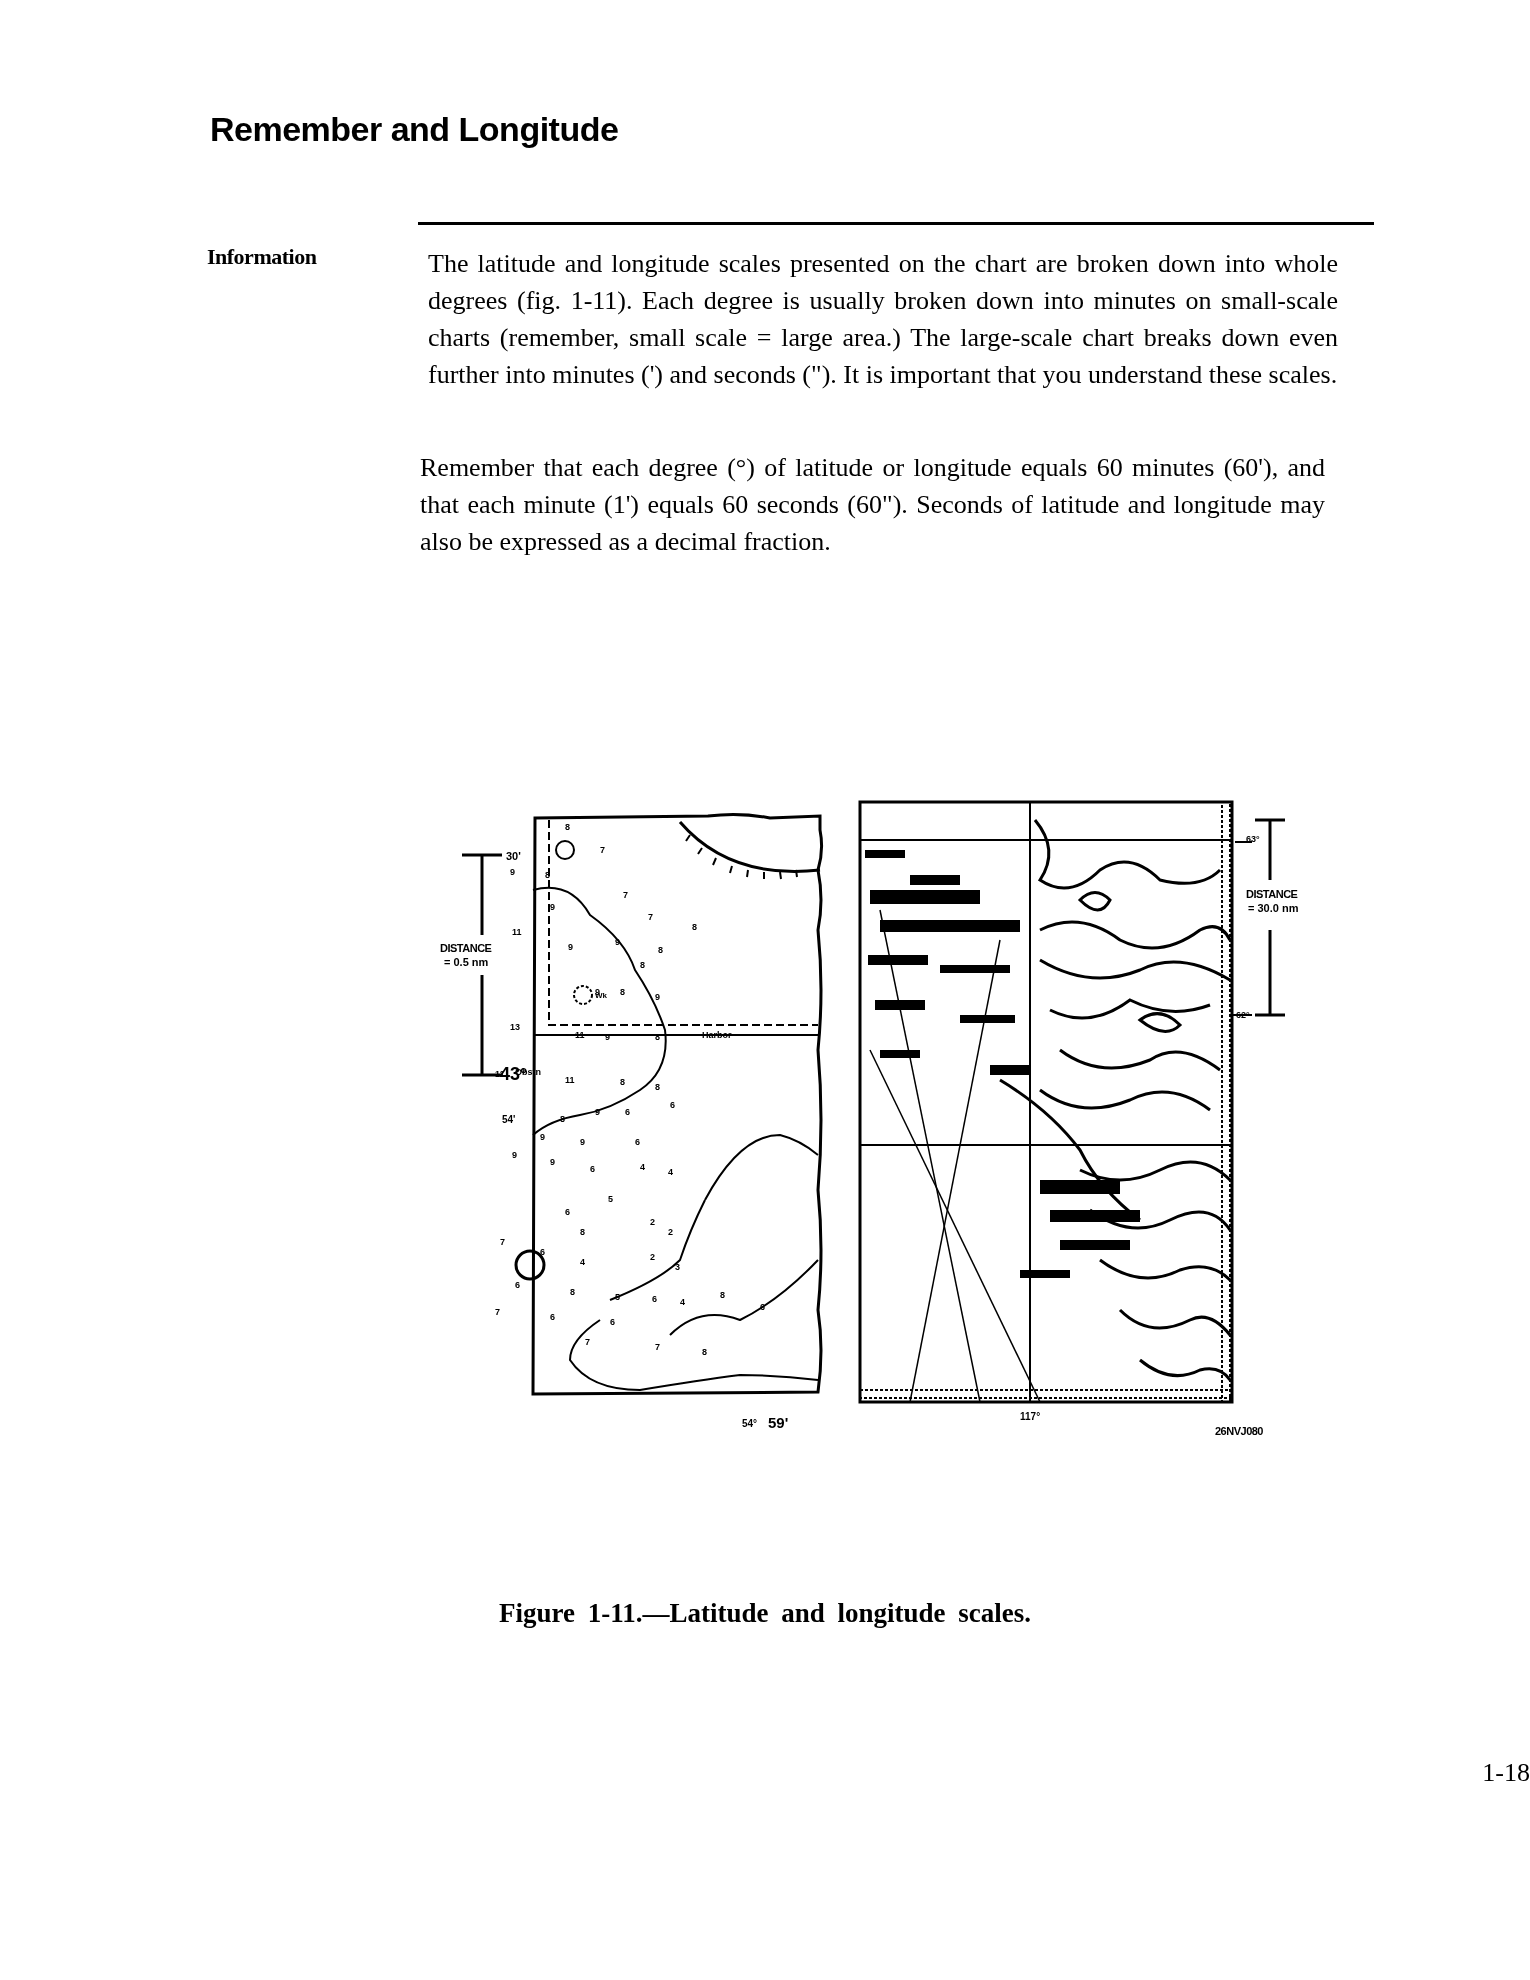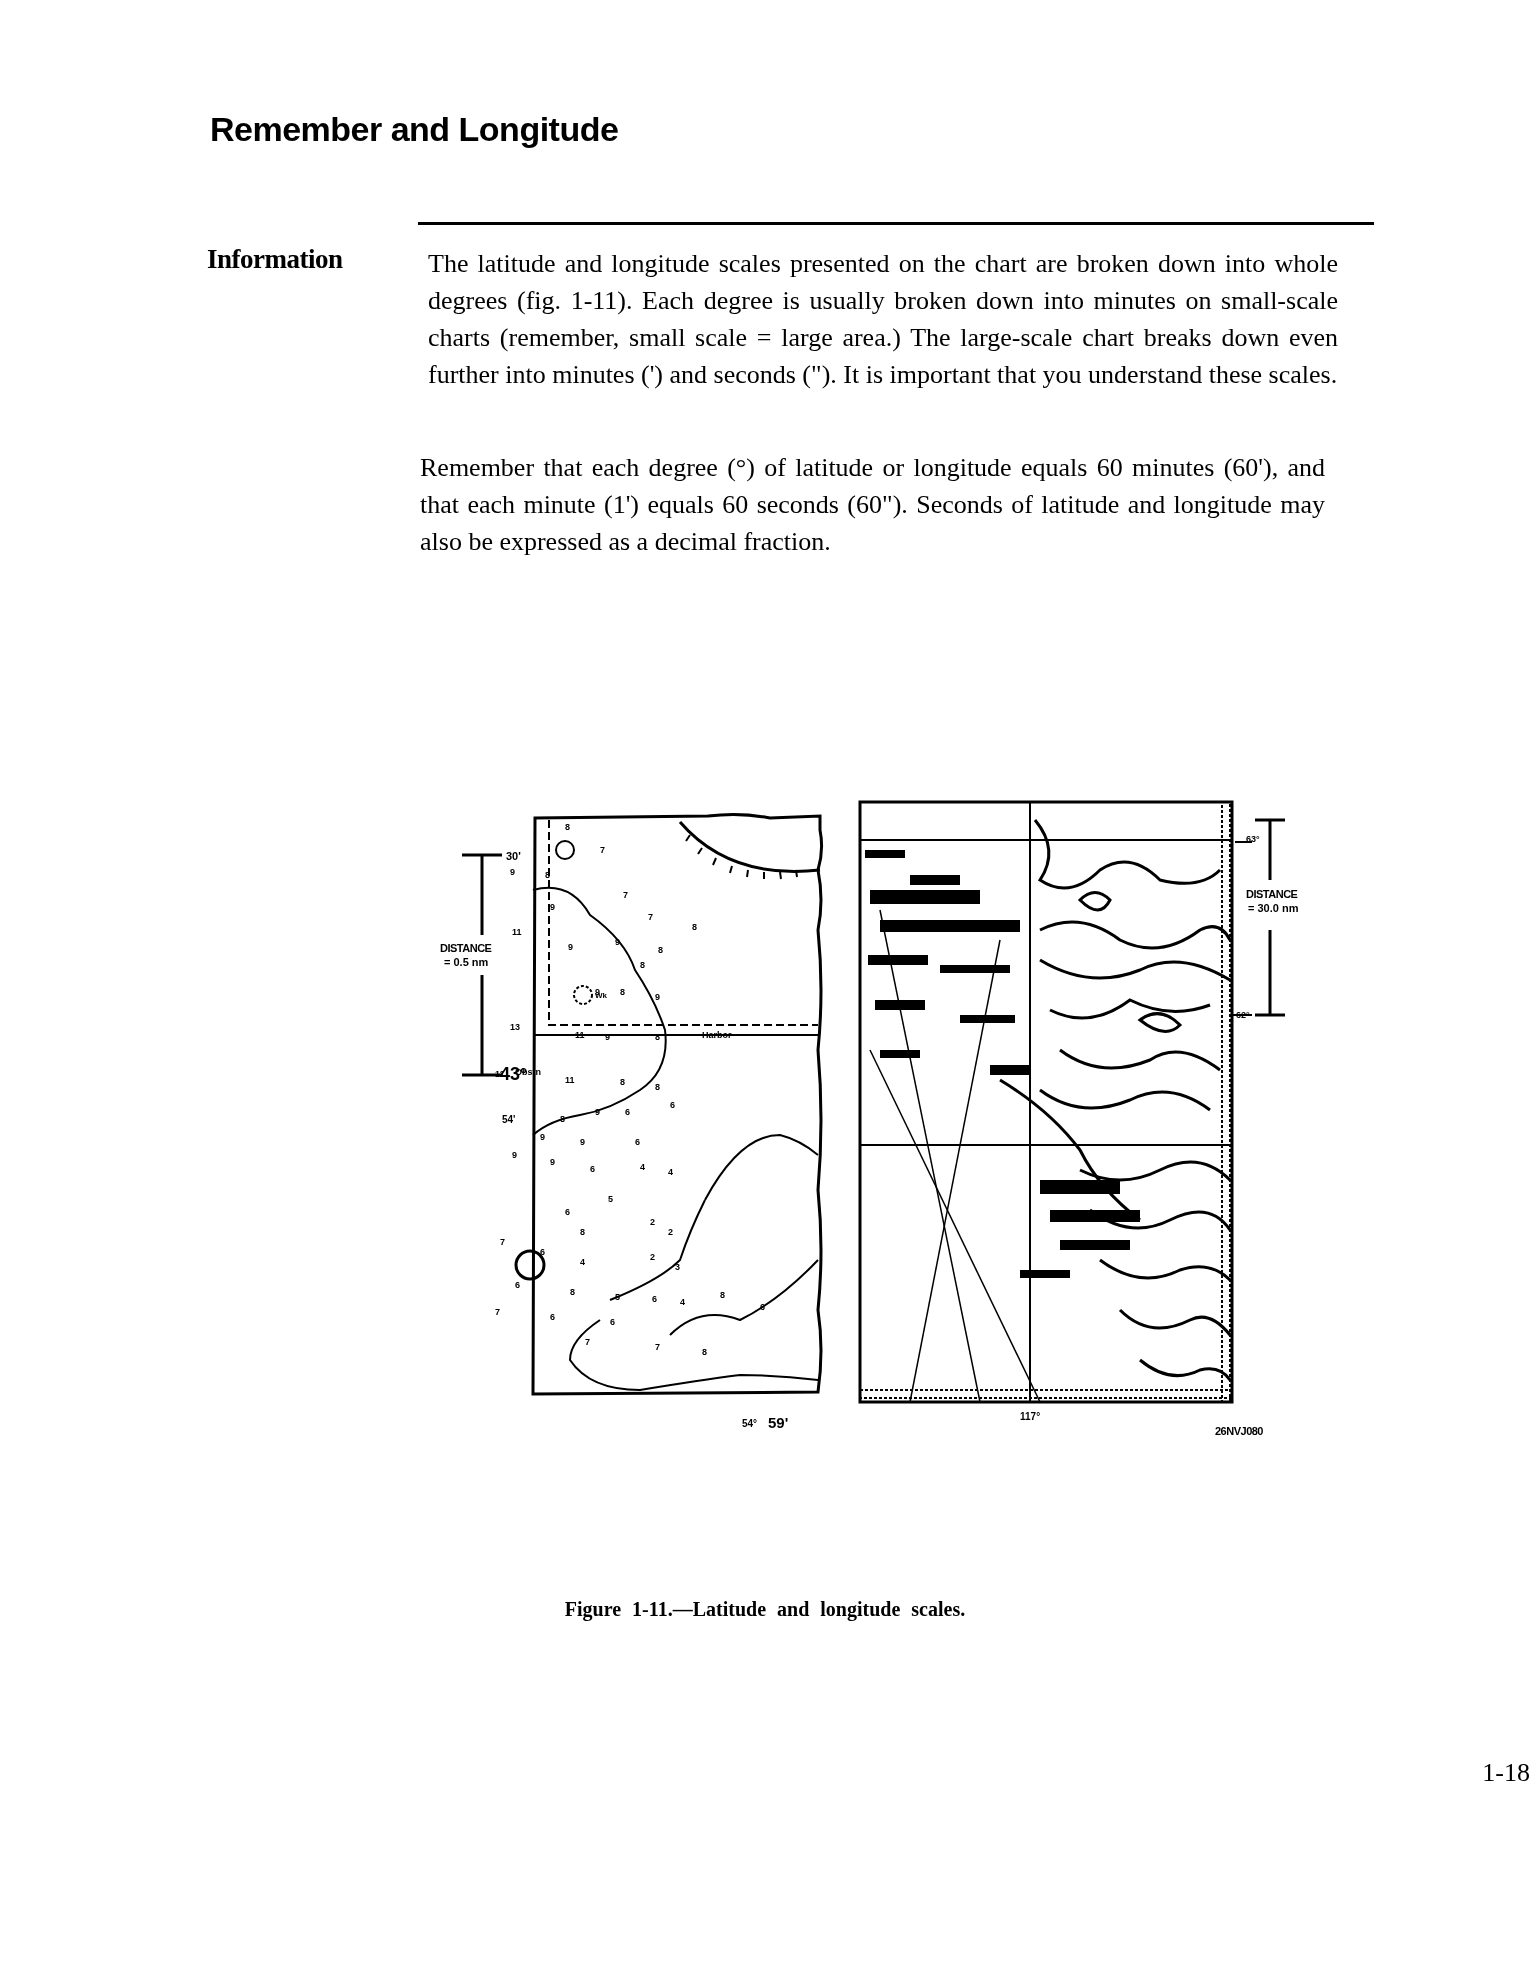--- a/index.html
+++ b/index.html
@@ -5,35 +5,35 @@
   html, body { margin: 0; padding: 0; background: #ffffff; }
   body { width: 1530px; height: 1980px; position: relative; overflow: hidden; color: #000; }
   .page-title {
     position: absolute; left: 210px; top: 110px;
     font-family: "Liberation Sans", sans-serif; font-weight: bold; font-size: 34px;
     letter-spacing: -0.5px;
   }
   .rule { position: absolute; left: 418px; top: 222px; width: 956px; height: 3px; background: #000; }
   .side-label {
     position: absolute; left: 207px; top: 244px;
-    font-family: "Liberation Serif", serif; font-weight: bold; font-size: 27px;
+    font-family: "Liberation Serif", serif; font-weight: bold; font-size: 22px;
     letter-spacing: -0.5px;
   }
   .para {
     position: absolute; left: 428px; width: 910px;
     font-family: "Liberation Serif", serif; font-size: 26px; line-height: 37px;
     text-align: justify;
   }
   .para1 { top: 245px; }
   .para2 { top: 449px; left: 420px; width: 905px; }
   .figure { position: absolute; left: 440px; top: 790px; width: 880px; height: 660px; }
   .figure svg { position: absolute; left: 0; top: 0; }
   .caption {
     position: absolute; left: 0; width: 1530px; top: 1598px; text-align: center;
-    font-family: "Liberation Serif", serif; font-weight: bold; font-size: 20px;
+    font-family: "Liberation Serif", serif; font-weight: bold; font-size: 27px;
     word-spacing: 6px;
   }
   .page-number {
     position: absolute; left: 0; width: 1530px; top: 1758px; text-align: right;
     font-family: "Liberation Serif", serif; font-size: 26px;
   }
   .maplabel { font-family: "Liberation Sans", sans-serif; font-weight: bold; }
 </style>
 </head>
 <body>

